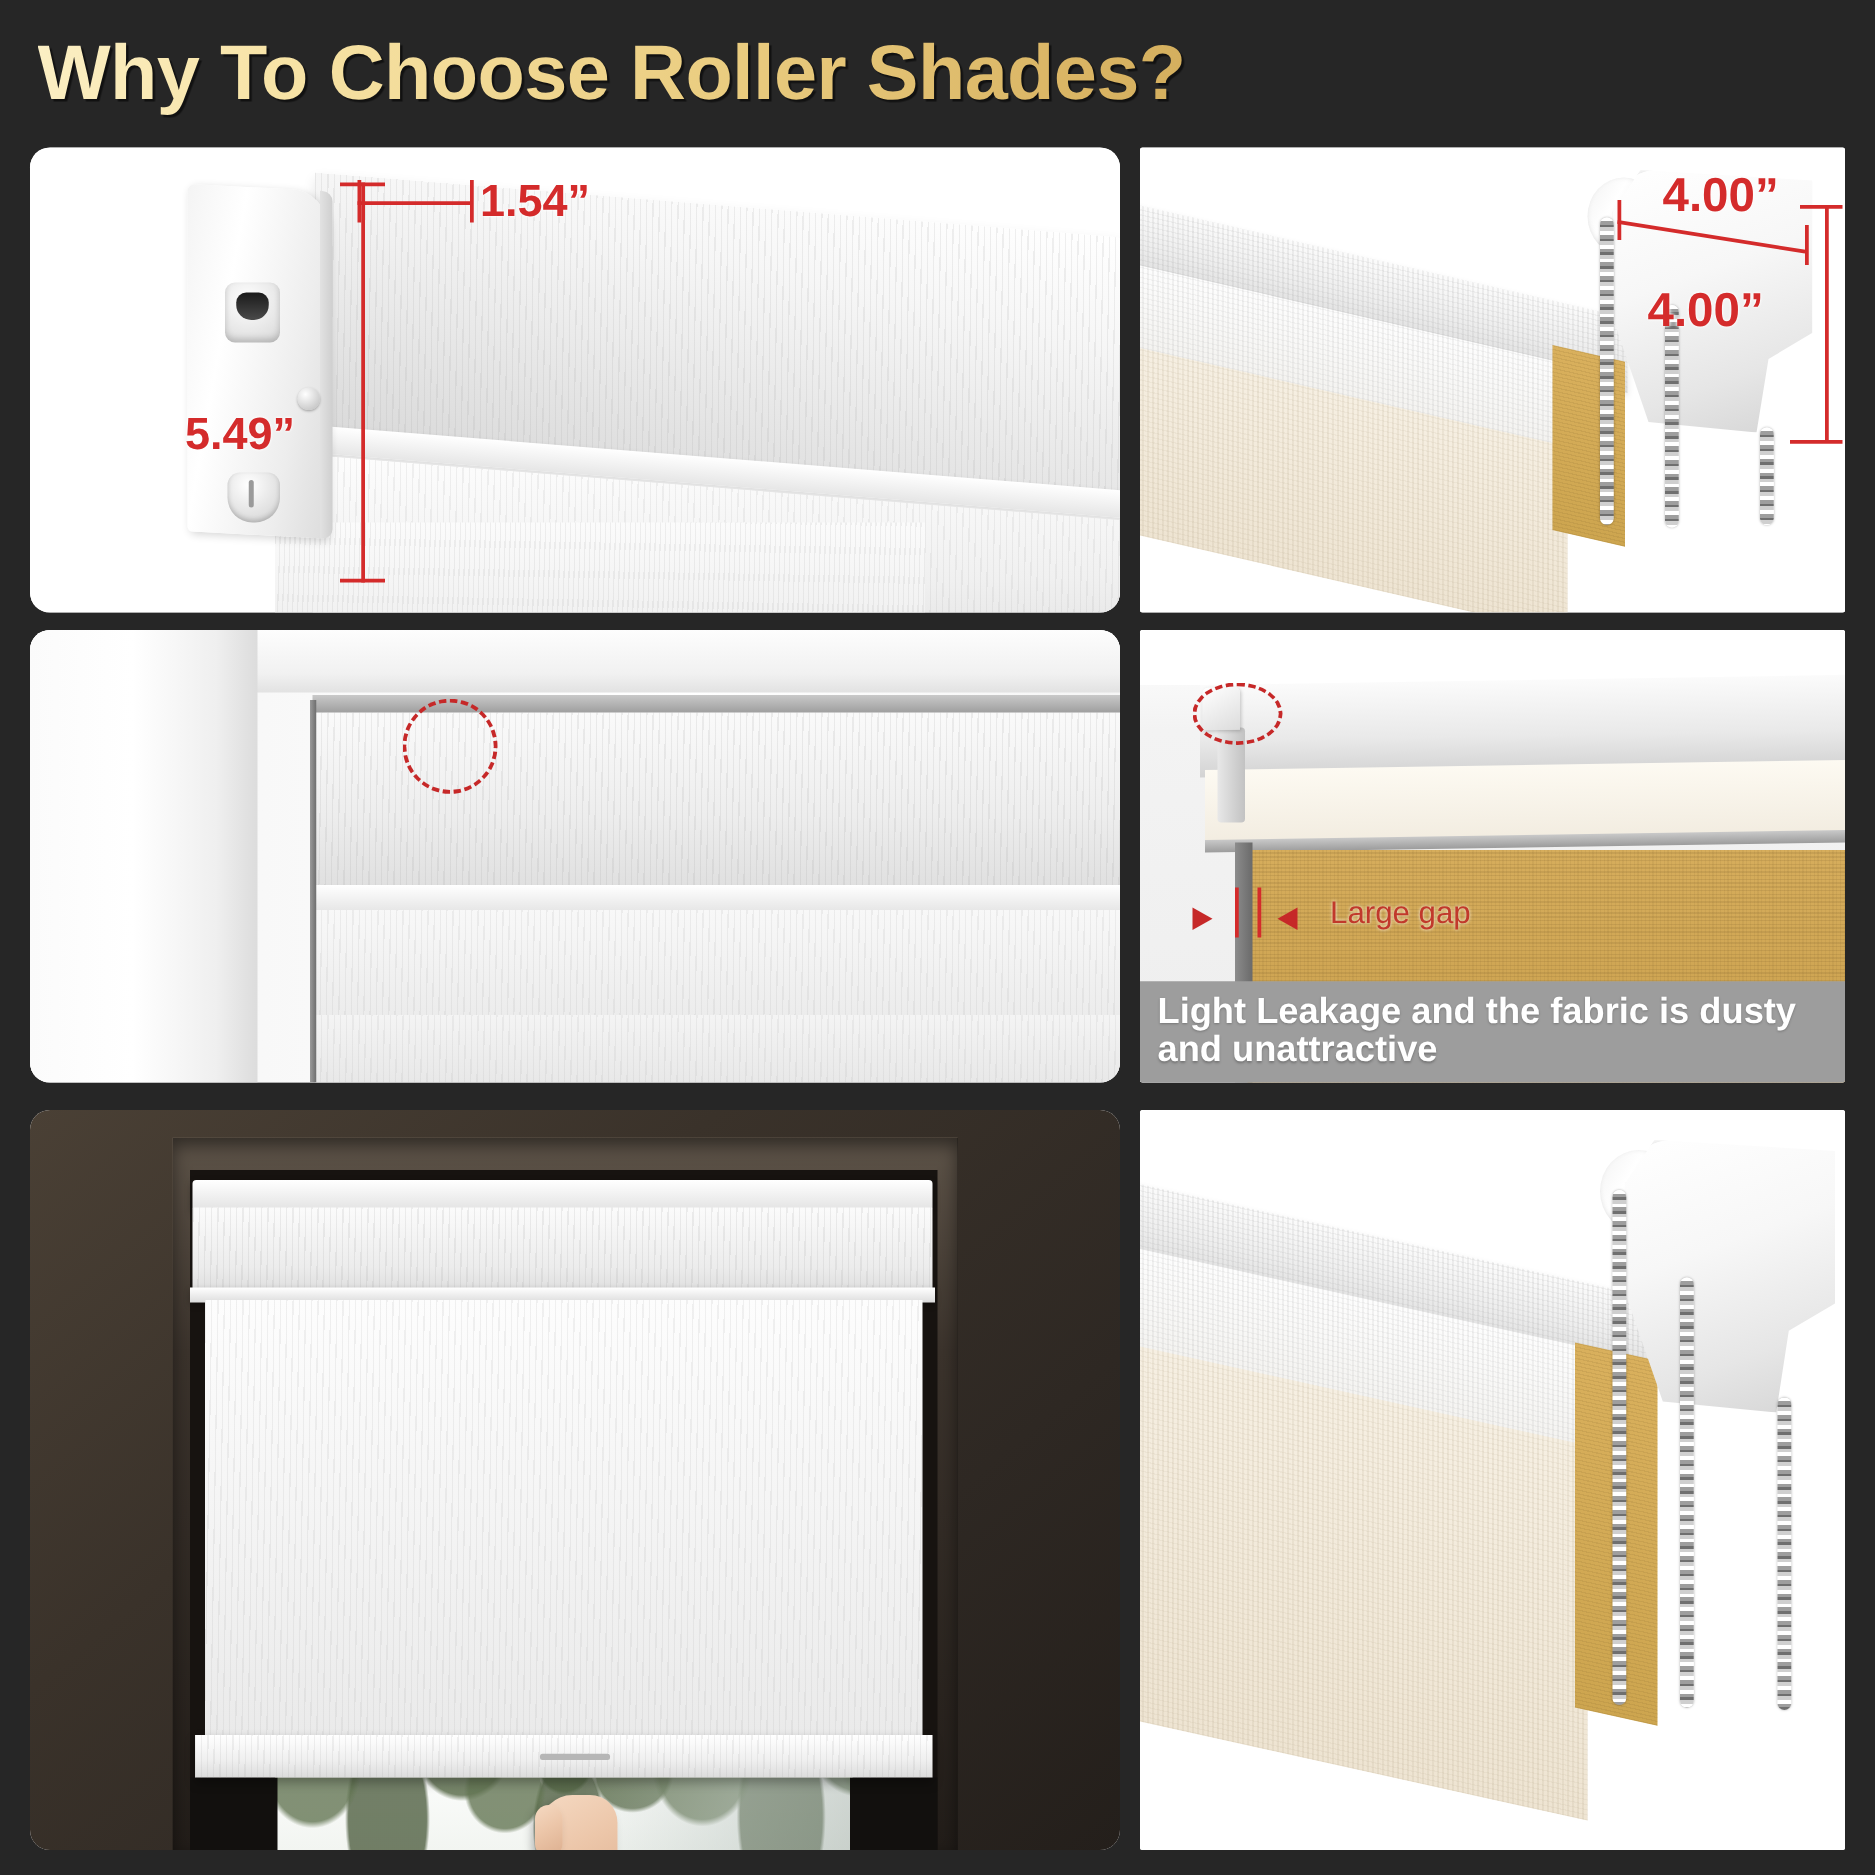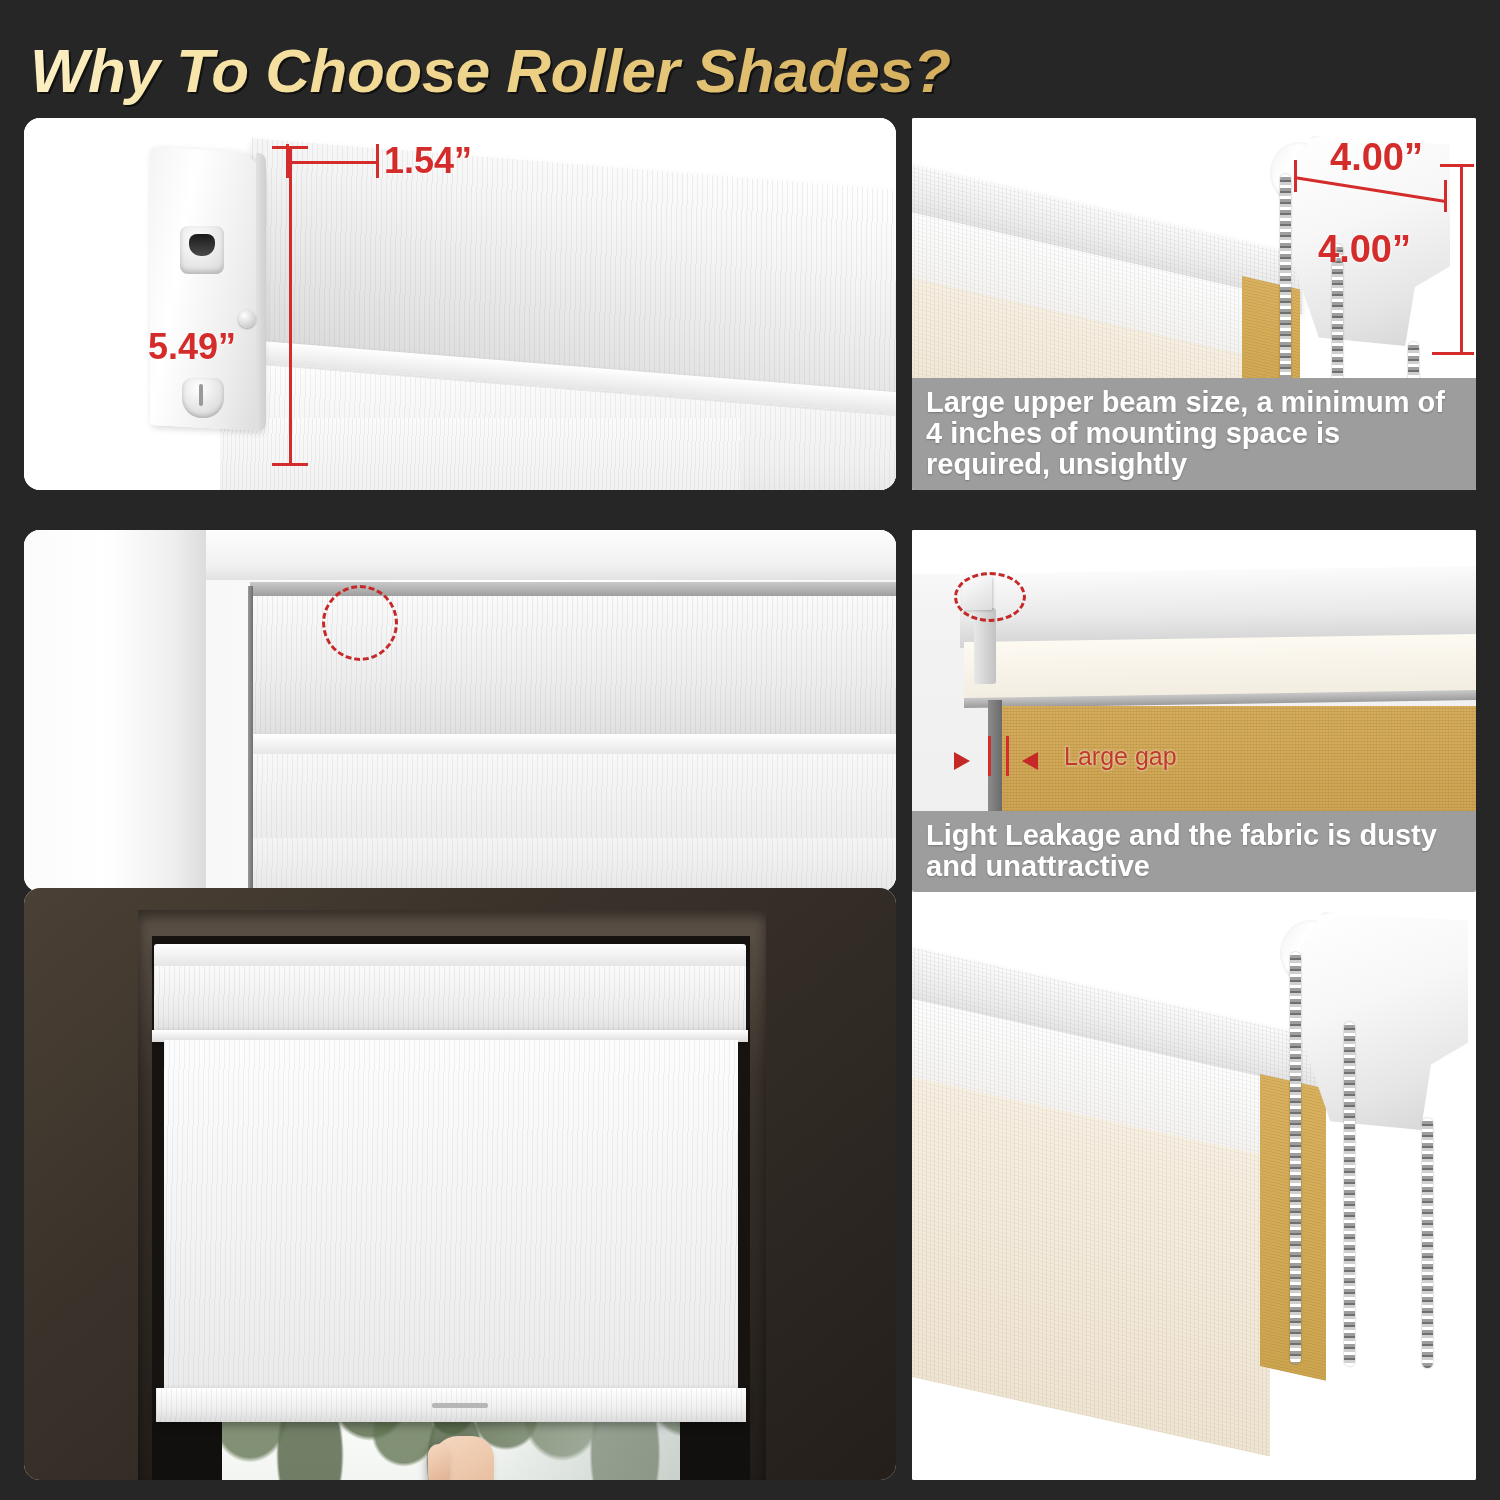--- a/index.html
+++ b/index.html
@@ -6,36 +6,35 @@
   html,body { width:1500px; height:1500px; }
   body {
     background:#262626;
     font-family:"Liberation Sans", sans-serif;
     overflow:hidden;
     position:relative;
   }
 
   
   #page-title{
-    position:absolute; left:30px; top:32px; width:1100px; height:78px;
+    position:absolute; left:30px; top:20px; width:1100px; height:78px;
     font-size:62px; font-weight:bold; letter-spacing:-0.5px; line-height:78px;
     white-space:nowrap;
     background:linear-gradient(100deg,#FBEFC4 0%,#F7E3A6 18%,#EBCE82 48%,#D9B463 76%,#C9A352 100%);
     -webkit-background-clip:text; background-clip:text;
     color:transparent; -webkit-text-fill-color:transparent;
     filter:drop-shadow(2px 2px 0px rgba(0,0,0,.55));
-    font-style:italic;
   }
 
   
   .panel{ position:absolute; overflow:hidden; background:#fff; }
   .panel.left  { left:24px;  width:872px; border-radius:16px; }
   .panel.right { left:912px; width:564px; border-radius:2px; }
   .row1{ top:118px; height:372px; }
-  .row2{ top:530px; height:362px;text-decoration:underline; }
+  .row2{ top:504px; height:362px;text-decoration:underline; }
   .row3{ top:888px; height:592px; }
 
   .photo{ position:absolute; left:0; right:0; top:0; bottom:0; overflow:hidden; }
 
   
   .caption{
     position:absolute; left:0; right:0; bottom:0;
     padding:9px 14px 10px 14px;
     font-size:29px; font-weight:bold; line-height:1.07;
     z-index:40;
@@ -313,21 +312,20 @@
     <div class="rl h" style="left:382px; top:58px; width:152px; transform:rotate(9deg); transform-origin:left center;"></div>
     <div class="rl v" style="left:382px; top:42px; height:32px;"></div>
     <div class="rl v" style="left:532px; top:62px; height:32px;"></div>
     <div class="dim-txt" style="left:418px; top:18px; font-size:38px;">4.00”</div>
 
     <div class="rl v" style="left:548px; top:46px; height:190px;"></div>
     <div class="rl h" style="left:528px; top:46px; width:34px;"></div>
     <div class="rl h" style="left:520px; top:234px; width:42px;"></div>
     <div class="dim-txt" style="left:406px; top:110px; font-size:38px;">4.00”</div>
   </div>
-  <div class="caption gray">Large upper beam size, a minimum of 4 inches of mounting space is required, unsightly</div>
 </div>
 
 <div class="panel left row2">
   <div class="photo">
     <div class="p3-wall"></div>
     <div class="p3-frameTop"></div>
     <div class="p3-band1"></div>
     <div class="p3-ridge"></div>
     <div class="p3-band2"></div>
     <div class="p3-band3"></div>

